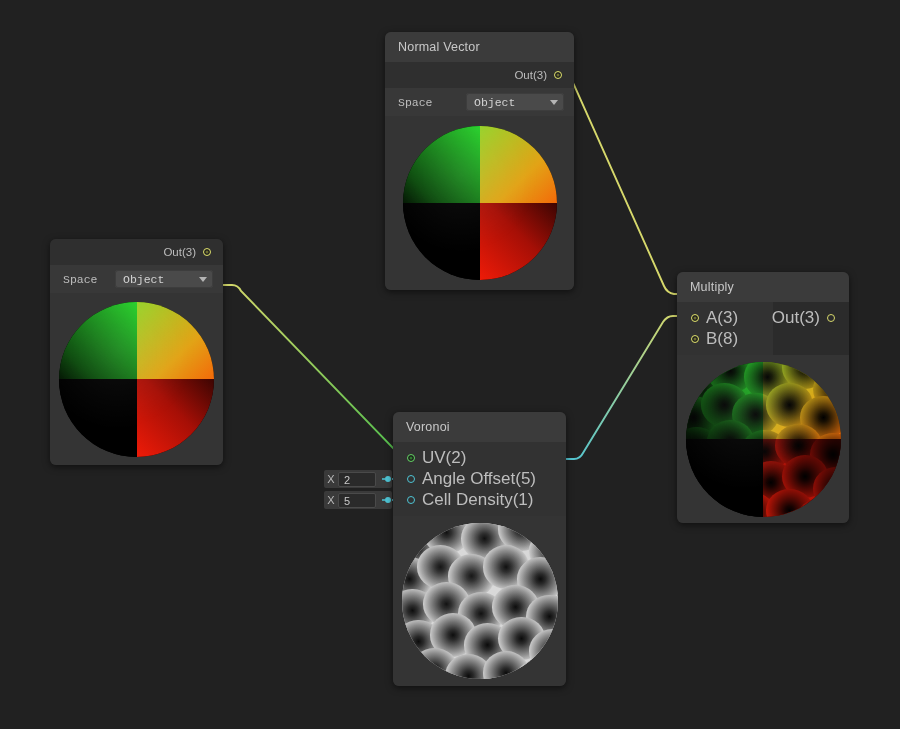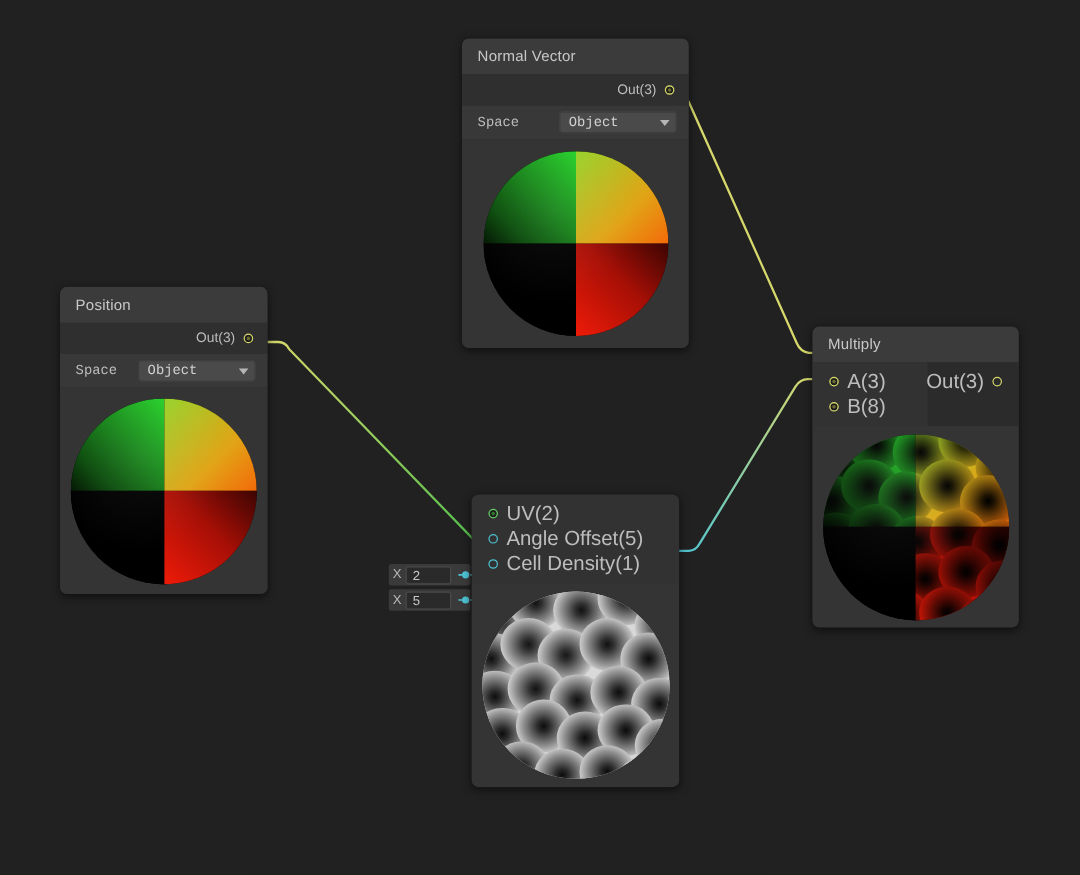--- a/index.html
+++ b/index.html
@@ -283,21 +283,20 @@
           <div class="q q-tr"></div>
           <div class="q q-bl"></div>
           <div class="q q-br"></div>
         </div>
         <div class="sphere-shade"></div>
       </div>
     </div>
   </div>
 
   <div class="node" style="left:50px; top:239px; width:173px;">
-    <div class="node-title">Position</div>
 
     <div class="outbar">
       <span class="port-label">Out(3)</span>
       <span class="dot v3 filled"></span>
     </div>
 
     <div class="ctrl-row">
       <span class="ctrl-label">Space</span>
       <span class="dropdown">
         <span>Object</span>
@@ -327,20 +326,21 @@
     <span class="axis">X</span>
     <span class="numfield">5</span>
     <span class="slot-dot"></span>
   </div>
   <svg style="position:absolute;left:380px;top:465px;width:30px;height:42px;z-index:2;">
     <line x1="2" y1="14" x2="24" y2="14" stroke="#4ec4d4" stroke-width="1.4" stroke-dasharray="3 2"></line>
     <line x1="2" y1="35" x2="24" y2="35" stroke="#4ec4d4" stroke-width="1.4" stroke-dasharray="3 2"></line>
   </svg>
 
   <div class="node" style="left:393px; top:412px; width:173px;">
+    <div class="node-title">Voronoi</div>
 
     <div class="ports">
       <div class="col-in" style="padding:5px 0 6px 0;">
         <div class="port-row in">
           <span class="dot v2 filled"></span>
           <span class="port-label">UV(2)</span>
         </div>
         <div class="port-row in">
           <span class="dot f1"></span>
           <span class="port-label">Angle Offset(5)</span>

